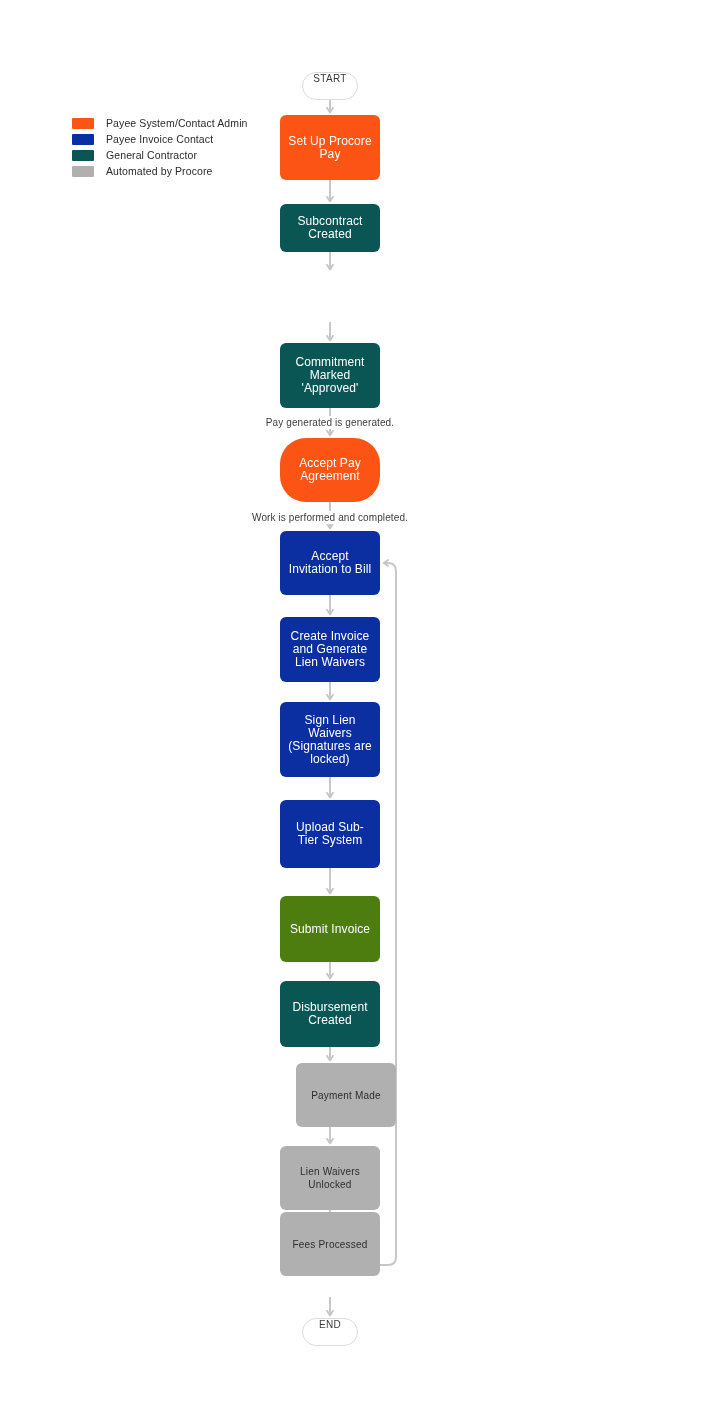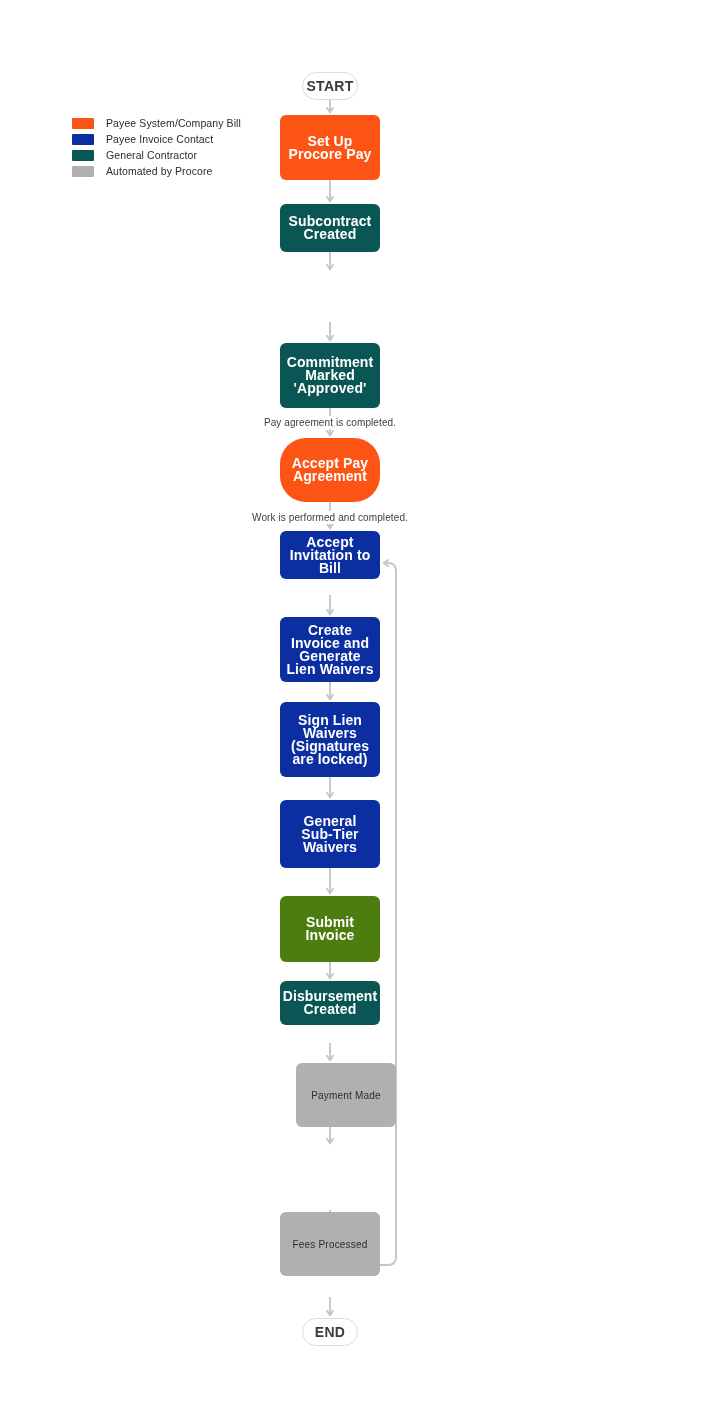--- a/index.html
+++ b/index.html
@@ -32,43 +32,42 @@
   
   .node{
     position:absolute;
     width:100px;
     box-sizing:border-box;
     border-radius:6px;
     display:flex;
     align-items:center;
     justify-content:center;
     text-align:center;
-    font-size:14px;
-    font-weight:bold;
+    font-size:12px;
+    font-weight:normal;
     line-height:13px;
     padding:4px 6px;
     letter-spacing:0.1px;
   }
   .node .node-text{display:block;}
   .node.light-text{color:#ffffff;}
   .node.dark-text{color:#2d2d2d;font-weight:normal;font-size:10px;letter-spacing:0.2px;}
 
   
   .terminator{
     position:absolute;
     width:56px;height:28px;
     box-sizing:border-box;
     border:1.5px solid #dcdcdc;
     border-radius:14px;
     background:#ffffff;
-    display:flex;align-items:center;justify-content:center;
-    font-size:14px;
+    display:flex;align-items:flex-start;justify-content:center;
+    font-size:10px;
     color:#3a3a3a;
     letter-spacing:0.3px;
-    font-weight:bold;
   }
 
   
   .edge-label{
     position:absolute;
     font-size:10px;
     color:#3d3d3d;
     background:#ffffff;
     padding:1px 5px;
     white-space:nowrap;
@@ -77,21 +76,21 @@
   }
 </style>
 </head>
 <body>
 
 <div id="canvas">
 
   <div id="legend">
     <div class="legend-row">
       <span class="legend-swatch" style="background:#fb5415"></span>
-      <span class="legend-label">Payee System/Company Bill</span>
+      <span class="legend-label">Payee System/Contact Admin</span>
     </div>
     <div class="legend-row">
       <span class="legend-swatch" style="background:#0b2ea0"></span>
       <span class="legend-label">Payee Invoice Contact</span>
     </div>
     <div class="legend-row">
       <span class="legend-swatch" style="background:#0a5655"></span>
       <span class="legend-label">General Contractor</span>
     </div>
     <div class="legend-row">
@@ -156,41 +155,44 @@
   </div>
   <div class="node light-text" style="left:280px;top:204px;height:48px;background:#0a5655;">
     <span class="node-text">Subcontract Created</span>
   </div>
   <div class="node light-text" style="left:280px;top:343px;height:65px;background:#0a5655;">
     <span class="node-text">Commitment Marked 'Approved'</span>
   </div>
   <div class="node light-text" style="left:280px;top:438px;height:64px;background:#fb5415;border-radius:26px;">
     <span class="node-text">Accept Pay Agreement</span>
   </div>
-  <div class="node light-text" style="left:280px;top:531px;height:48px;background:#0b2ea0;">
+  <div class="node light-text" style="left:280px;top:531px;height:64px;background:#0b2ea0;">
     <span class="node-text">Accept Invitation to Bill</span>
   </div>
   <div class="node light-text" style="left:280px;top:617px;height:65px;background:#0b2ea0;">
     <span class="node-text">Create Invoice and Generate Lien Waivers</span>
   </div>
   <div class="node light-text" style="left:280px;top:702px;height:75px;background:#0b2ea0;">
     <span class="node-text">Sign Lien Waivers (Signatures are locked)</span>
   </div>
   <div class="node light-text" style="left:280px;top:800px;height:68px;background:#0b2ea0;">
-    <span class="node-text">General Sub-Tier Waivers</span>
+    <span class="node-text">Upload Sub-Tier System</span>
   </div>
   <div class="node light-text" style="left:280px;top:896px;height:66px;background:#4d7c0f;">
     <span class="node-text">Submit Invoice</span>
   </div>
-  <div class="node light-text" style="left:280px;top:981px;height:44px;background:#0a5655;">
+  <div class="node light-text" style="left:280px;top:981px;height:66px;background:#0a5655;">
     <span class="node-text">Disbursement Created</span>
   </div>
   <div class="node dark-text" style="left:280px;top:1063px;height:64px;background:#b0b0b0;margin-left:16px;">
     <span class="node-text">Payment Made</span>
   </div>
+  <div class="node dark-text" style="left:280px;top:1146px;height:64px;background:#b0b0b0;">
+    <span class="node-text">Lien Waivers Unlocked</span>
+  </div>
   <div class="node dark-text" style="left:280px;top:1212px;height:64px;background:#b0b0b0;text-align:center;">
     <span class="node-text">Fees  Processed</span>
   </div>
 
-  <div class="edge-label" style="left:330px;top:416px;">Pay agreement is completed.</div>
+  <div class="edge-label" style="left:330px;top:416px;">Pay generated is generated.</div>
   <div class="edge-label" style="left:330px;top:511px;">Work is performed and completed.</div>
 
 </div>
 
 </body></html>

